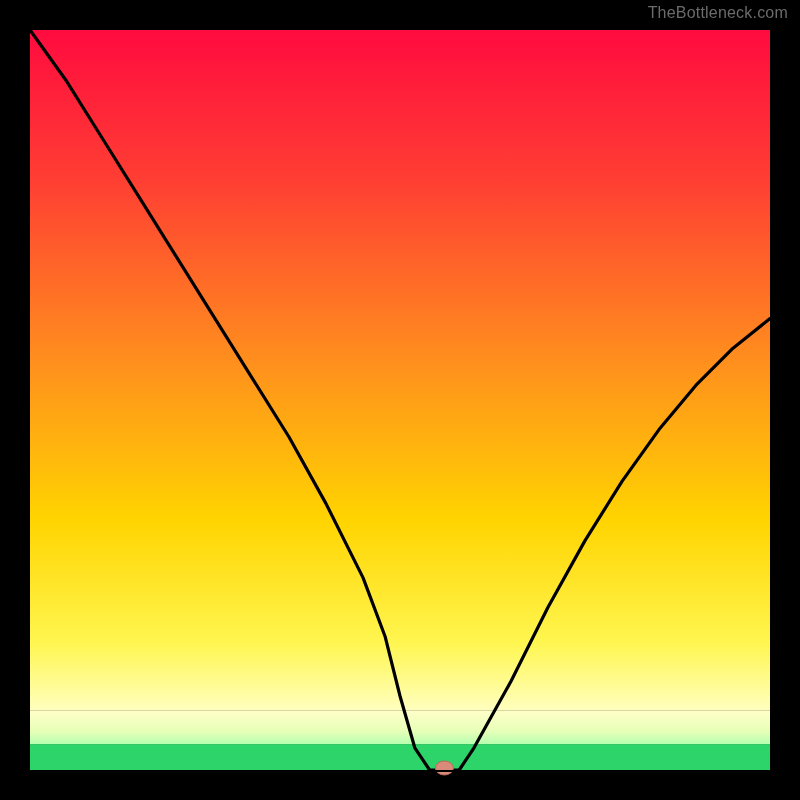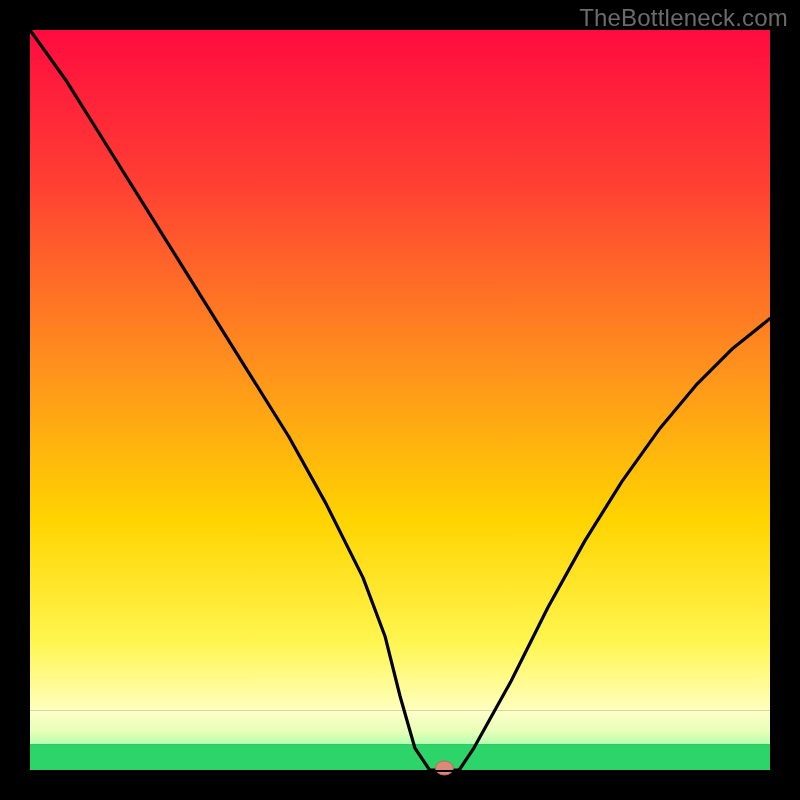--- a/index.html
+++ b/index.html
@@ -9,21 +9,21 @@
     width: 800px;
     height: 800px;
     overflow: hidden;
     position: relative;
     font-family: Arial, Helvetica, sans-serif;
   }
   .watermark {
     position: absolute;
     top: 4px;
     right: 12px;
-    font-size: 24px;
+    font-size: 16px;
     color: #6b6b6b;
     font-weight: 500;
     letter-spacing: 0.2px;
     z-index: 50;
   }
 </style>
 </head>
 <body>
 
 

